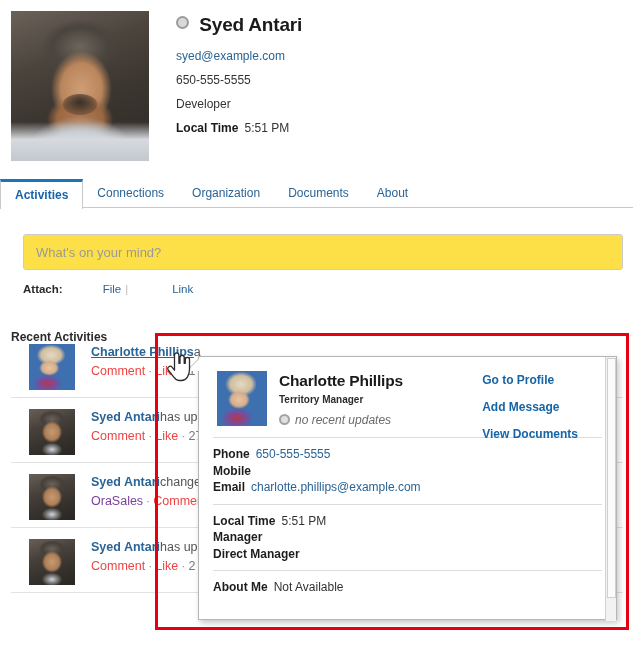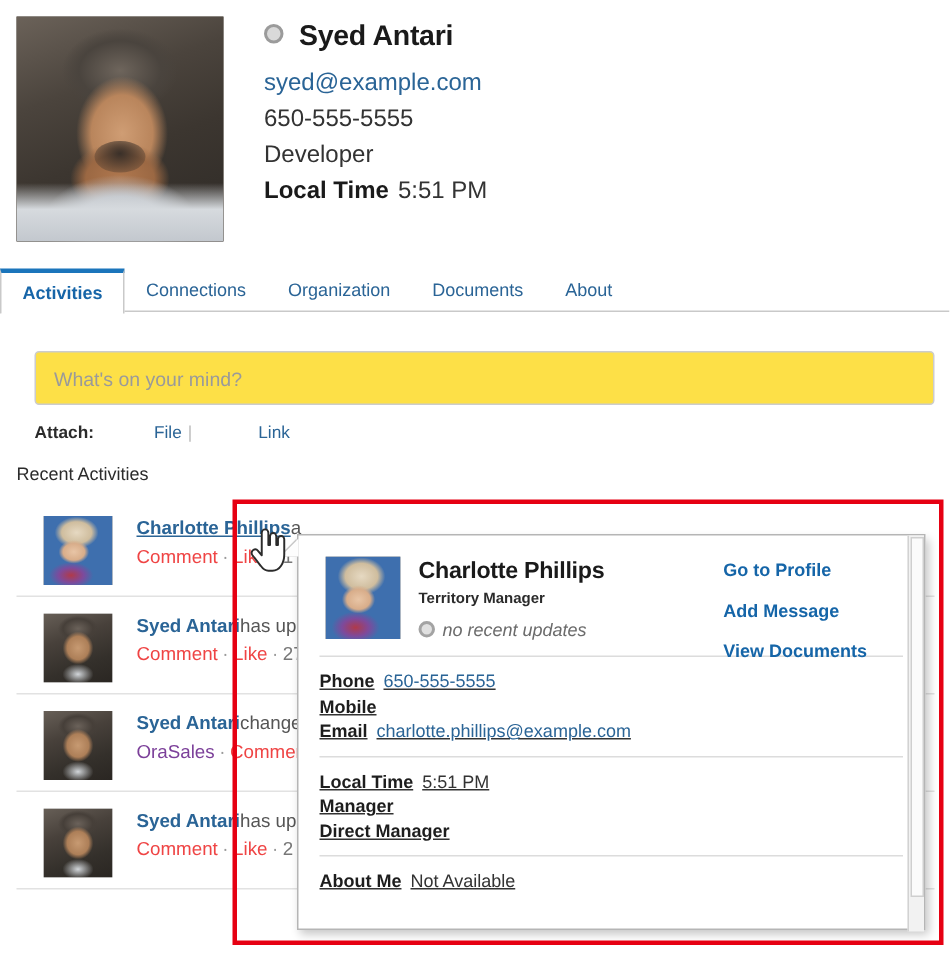--- a/index.html
+++ b/index.html
@@ -44,21 +44,21 @@
   #hero-info { position:absolute; left:176px; top:14px; width:440px; }
   .status-dot {
     display:inline-block; width:13px; height:13px; border-radius:50%;
     border:2px solid #9b9b9b; background:#d9d9d9;
     vertical-align:middle; margin-right:7px; position:relative; top:-3px;
   }
   #hero-name {
     display:inline-block; font-size:19px; font-weight:bold; color:#1a1a1a;
     letter-spacing:-0.2px; vertical-align:middle;
   }
-  .hero-line { font-size:16px; color:#333; margin-top:10px; line-height:14px; }
+  .hero-line { font-size:12px; color:#333; margin-top:10px; line-height:14px; }
   .hero-line.first { margin-top:13px; }
   a.link { color:#2a6496; text-decoration:none; }
   #hero-localtime-label { font-weight:bold; color:#1a1a1a; }
   #hero-localtime-value { color:#333; margin-left:6px; }
 
   
   #tabbar {
     position:absolute; left:0; top:179px; width:633px; height:29px;
     border-bottom:1px solid #c9c9c9;
   }
@@ -90,22 +90,22 @@
   }
   #composer-input::placeholder { color:#9a9a9a; }
 
   #attach-row { position:absolute; left:23px; top:283px; font-size:11.5px; }
   #attach-label { font-weight:bold; color:#2b2b2b; }
   #attach-row a { margin-left:4px;padding-left:36px; }
   .attach-sep { color:#bbb; margin:0 4px; }
 
   
   #recent-title {
-    position:absolute; left:11px; top:309px;
-    font-size:12px; font-weight:normal; color:#2b2b2b;
+    position:absolute; left:11px; top:330px;
+    font-size:12px; font-weight:bold; color:#2b2b2b;
   }
 
   #activity-list { position:absolute; left:11px; top:333px; width:612px; }
   .activity-row {
     position:relative; height:65px; border-bottom:1px solid #e2e2e2;
     padding-top:7px;
   }
   .activity-row:first-child { border-top:none; }
   .act-avatar {
     position:absolute; left:18px; top:11px; width:46px; height:46px;
@@ -183,21 +183,21 @@
   #popup-actions { position:absolute; right:38px; top:16px; text-align:left; }
   .popup-action {
     display:block; font-size:12px; font-weight:bold; color:#1565a8;
     text-decoration:none; margin-bottom:13px; white-space:nowrap;
   }
 
   .popup-sec {
     margin:0 14px; padding:8px 0 8px 0; border-top:1px solid #dcdcdc;
   }
   .popup-sec.first { border-top:1px solid #dcdcdc; }
-  .kv { font-size:12px; line-height:16.5px; white-space:nowrap;text-decoration:underline; }
+  .kv { font-size:12px; line-height:16.5px; white-space:nowrap; }
   .kv .k { font-weight:bold; color:#1d1d1d; }
   .kv .v { color:#333; margin-left:6px; }
   .kv .v.linkish { color:#2a6496; }
 
   
   #red-box {
     position:absolute; left:155px; top:333px; width:474px; height:297px;
     border:3px solid #e60012; z-index:60; pointer-events:none;
   }
 

